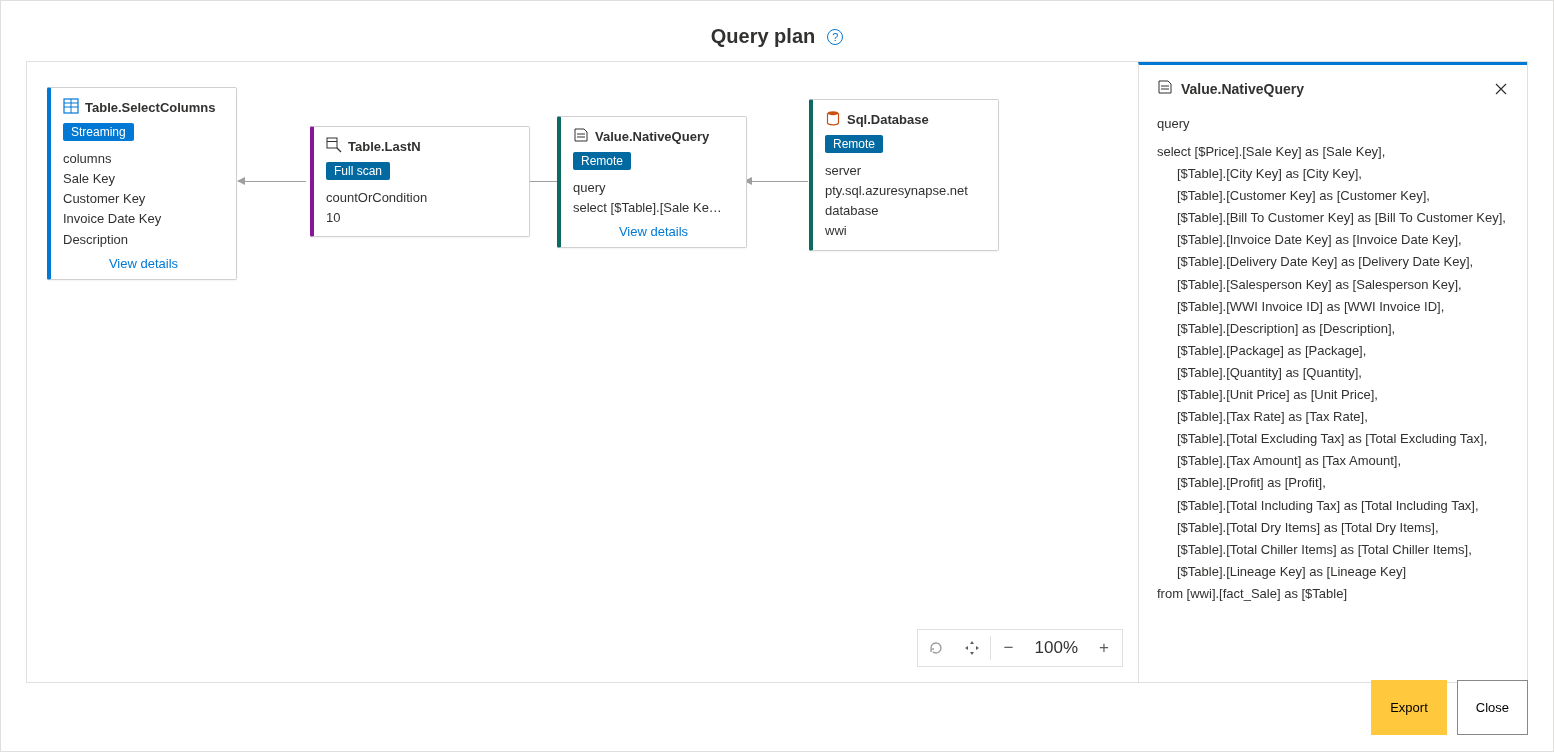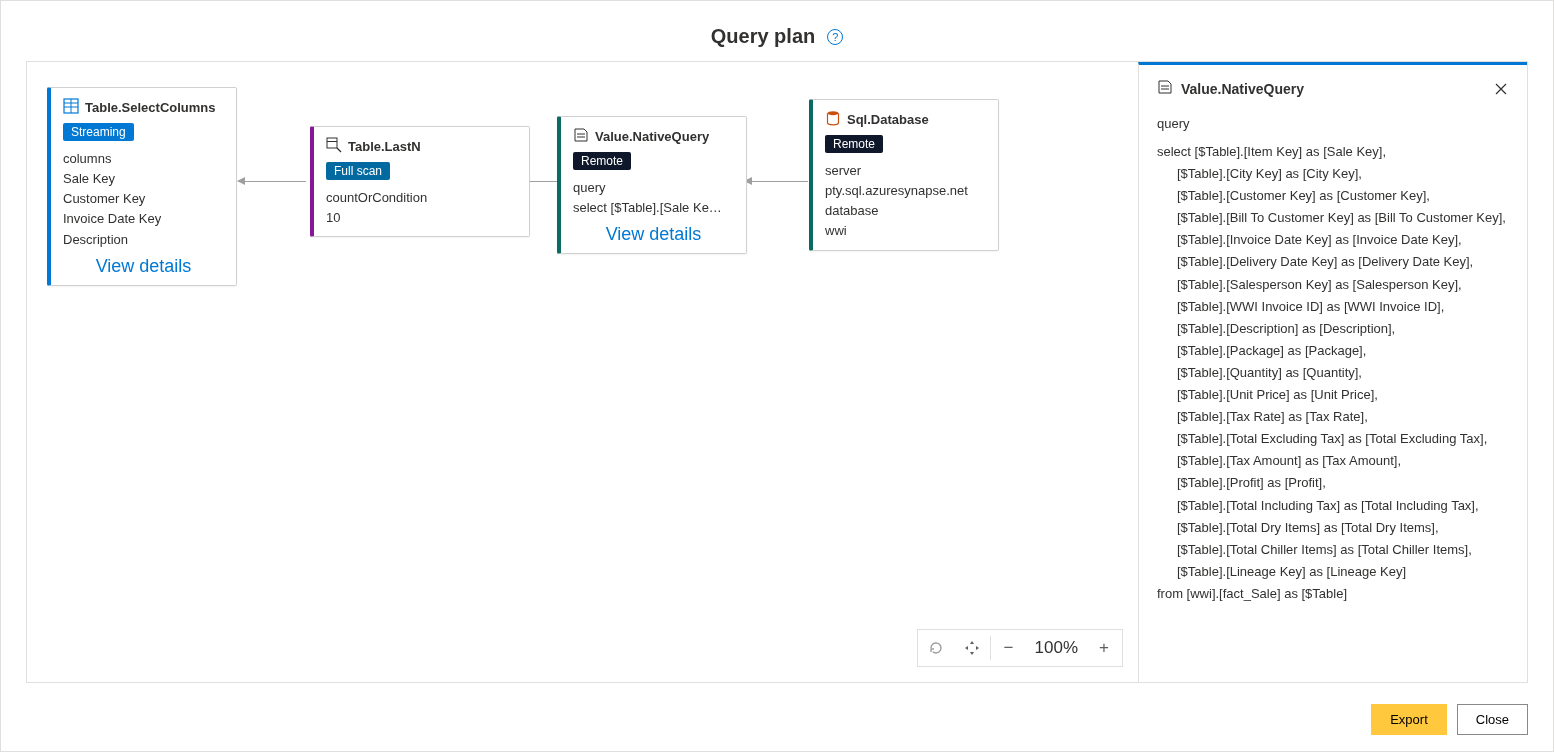--- a/index.html
+++ b/index.html
@@ -105,27 +105,27 @@
   .node-icon svg { width: 16px; height: 16px; }
   .badge {
     display: inline-block;
     padding: 2px 8px;
     border-radius: 2px;
     font-size: 12px;
     color: #fff;
     margin-bottom: 8px;
   }
   .badge.streaming { background: #0078d4; }
-  .badge.remote    { background: #0f172a; }
+  .badge.remote    { background: #0369a1; }
   .badge.fullscan  { background: #0369a1; }
   .node-row { font-size: 13px; line-height: 1.55; }
   .node-link {
     color: #0078d4;
     text-align: center;
-    font-size: 18px;
+    font-size: 13px;
     margin-top: 6px;
     cursor: pointer;
   }
   .arrow {
     position: absolute;
     height: 1px;
     background: #a19f9d;
   }
   .arrow::before {
     content:'';
@@ -157,21 +157,21 @@
     height: 24px;
     background: #e1dfdd;
   }
   .zoom-label { padding: 0 8px; font-size: 17px; }
   .footer {
     position: absolute;
     right: 25px; bottom: 16px;
     display: flex; gap: 10px;
   }
   .btn {
-    padding: 7px 18px;
+    padding: 19px 18px;
     border: 1px solid #8a8886;
     background: #fff;
     font-size: 13px;
     cursor: pointer;
   }
   .btn.primary {
     background: #ffc83d;
     border-color: #ffc83d;
     color: #000;
   }
@@ -293,21 +293,21 @@
       </span>
       <span class="title">Value.NativeQuery</span>
       <span class="close-btn">
         <svg width="12" height="12" viewBox="0 0 12 12">
             <path d="M1 1l10 10M11 1L1 11" stroke="#323130" stroke-width="1.2"></path>
           </svg>
       </span>
     </div>
     <div class="detail-section-label">query</div>
     <div id="query-lines">
-        <div class="query-line">select [$Table].[Item Key] as [Sale Key],</div>
+        <div class="query-line">select [$Price].[Sale Key] as [Sale Key],</div>
         <div class="query-line indent">[$Table].[City Key] as [City Key],</div>
         <div class="query-line indent">[$Table].[Customer Key] as [Customer Key],</div>
         <div class="query-line indent">[$Table].[Bill To Customer Key] as [Bill To Customer Key],</div>
         <div class="query-line indent">[$Table].[Invoice Date Key] as [Invoice Date Key],</div>
         <div class="query-line indent">[$Table].[Delivery Date Key] as [Delivery Date Key],</div>
         <div class="query-line indent">[$Table].[Salesperson Key] as [Salesperson Key],</div>
         <div class="query-line indent">[$Table].[WWI Invoice ID] as [WWI Invoice ID],</div>
         <div class="query-line indent">[$Table].[Description] as [Description],</div>
         <div class="query-line indent">[$Table].[Package] as [Package],</div>
         <div class="query-line indent">[$Table].[Quantity] as [Quantity],</div>

